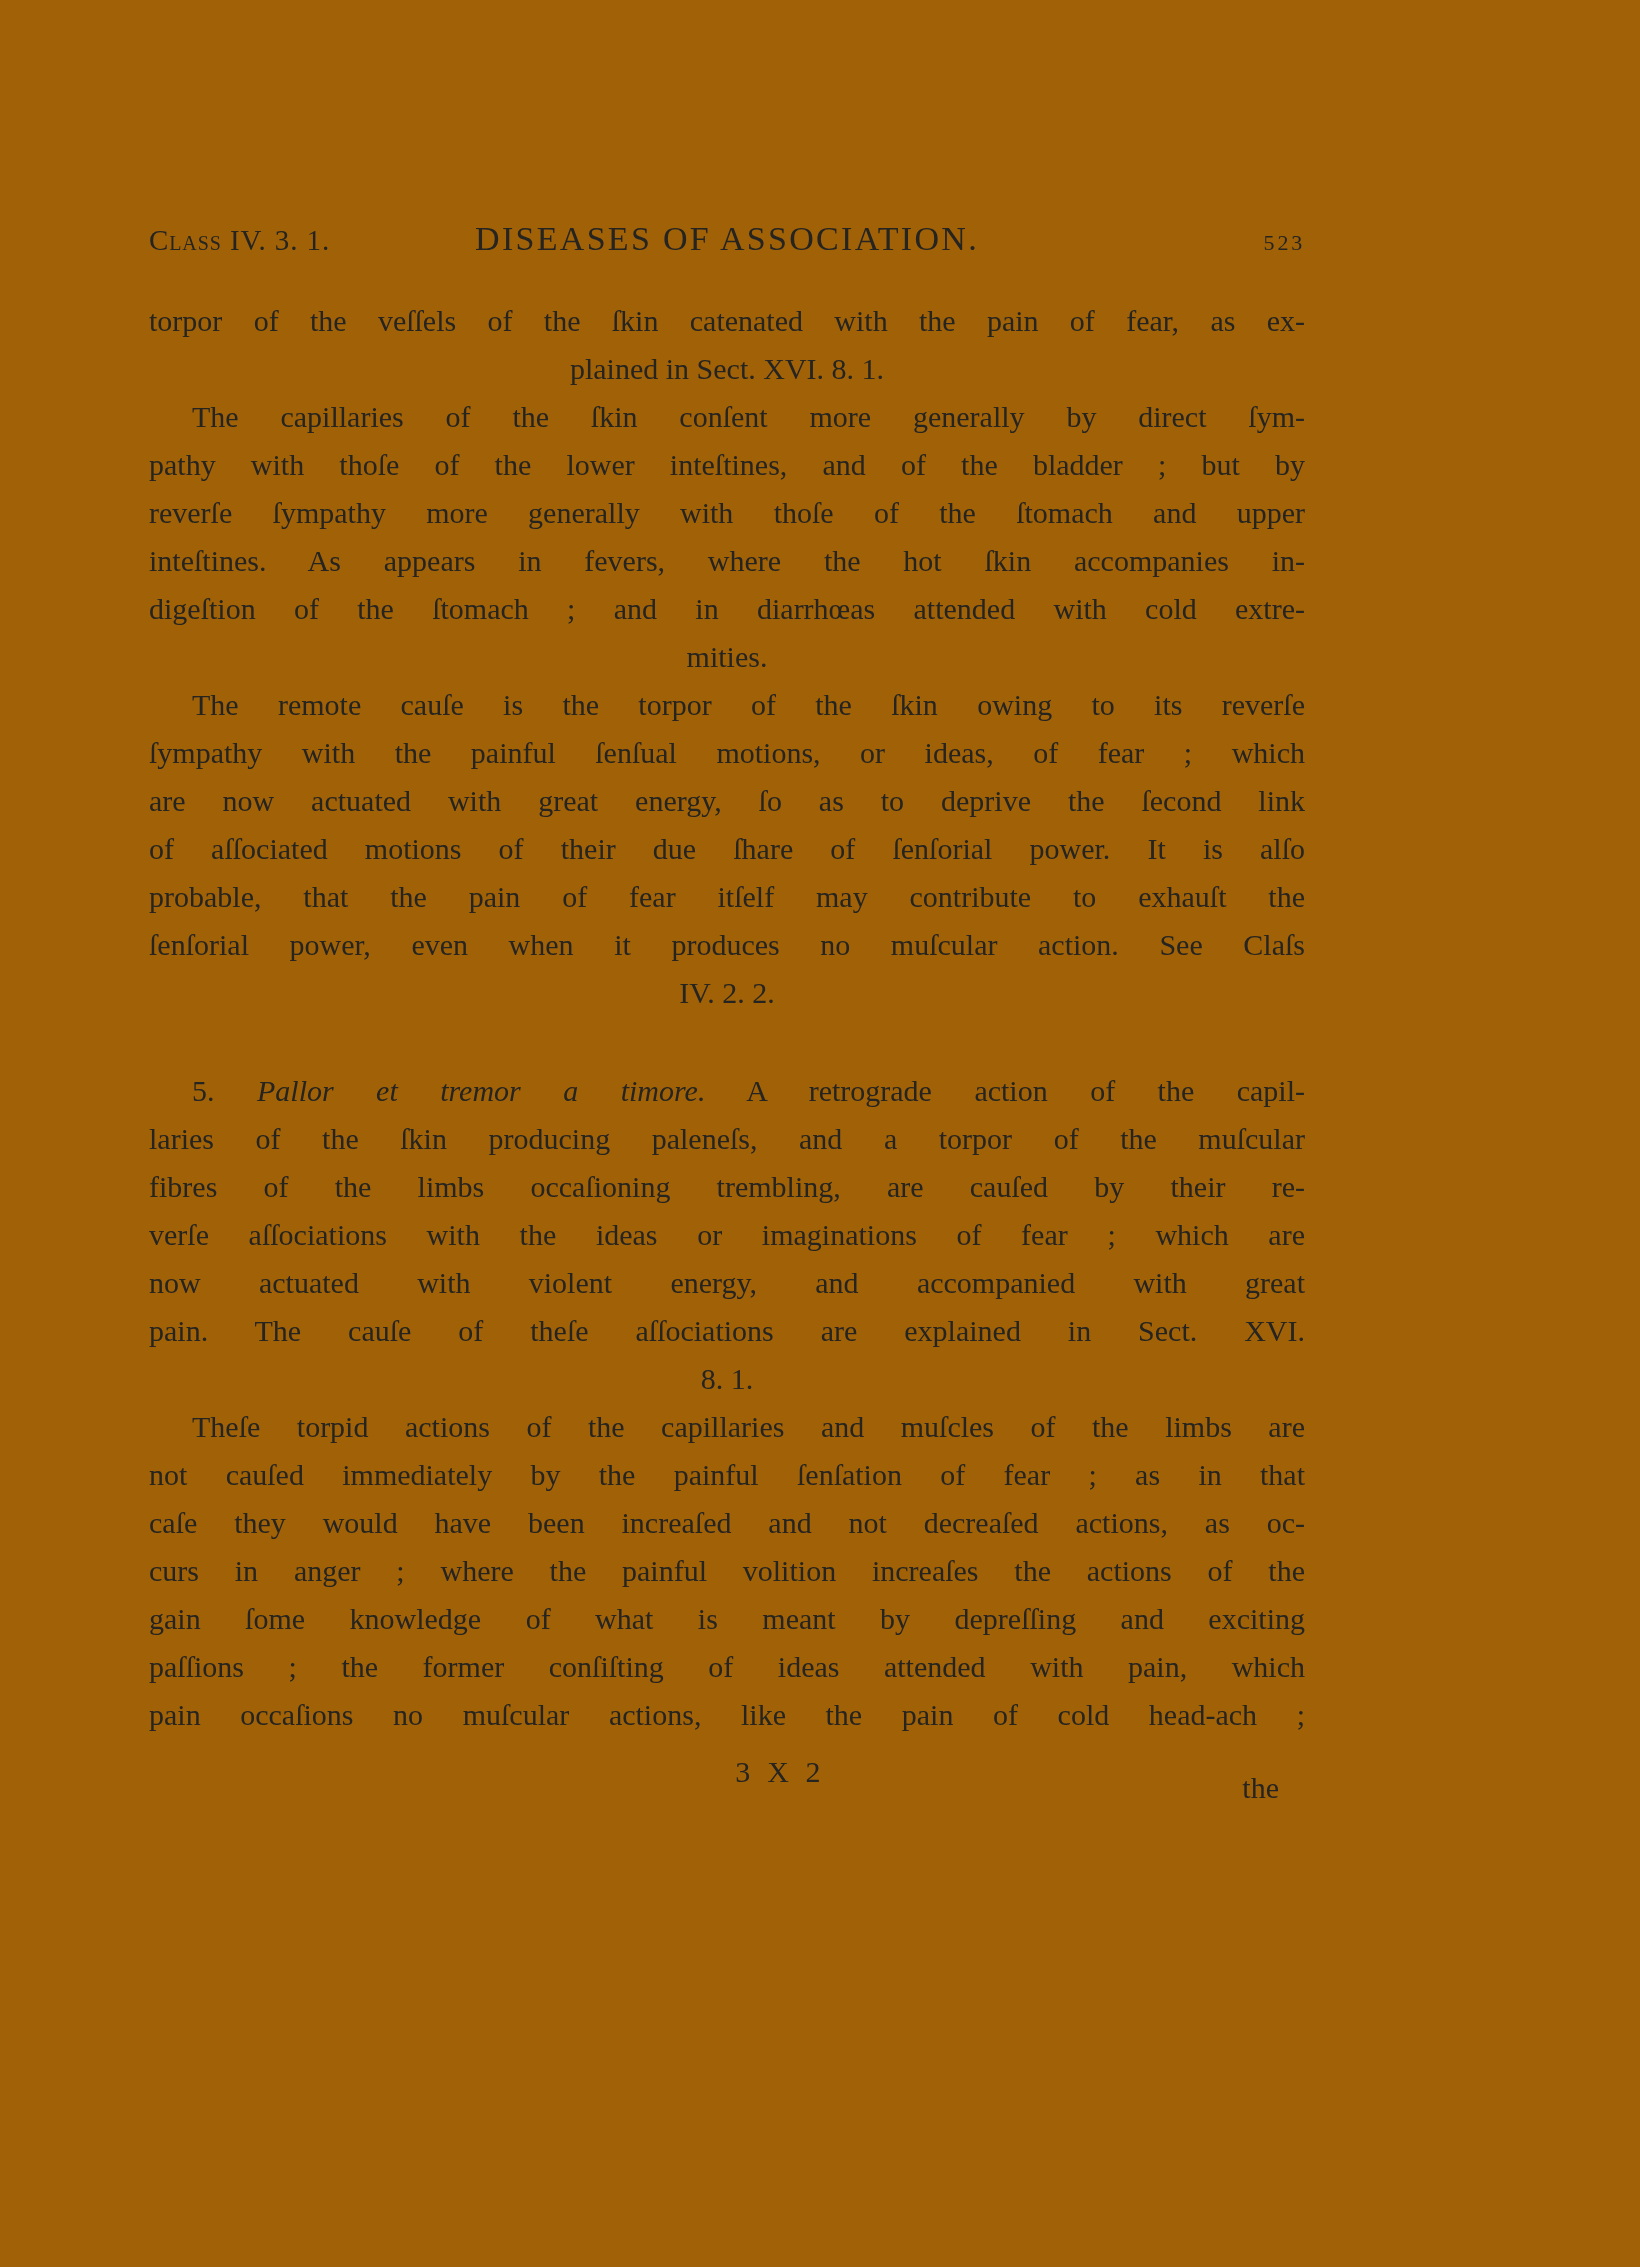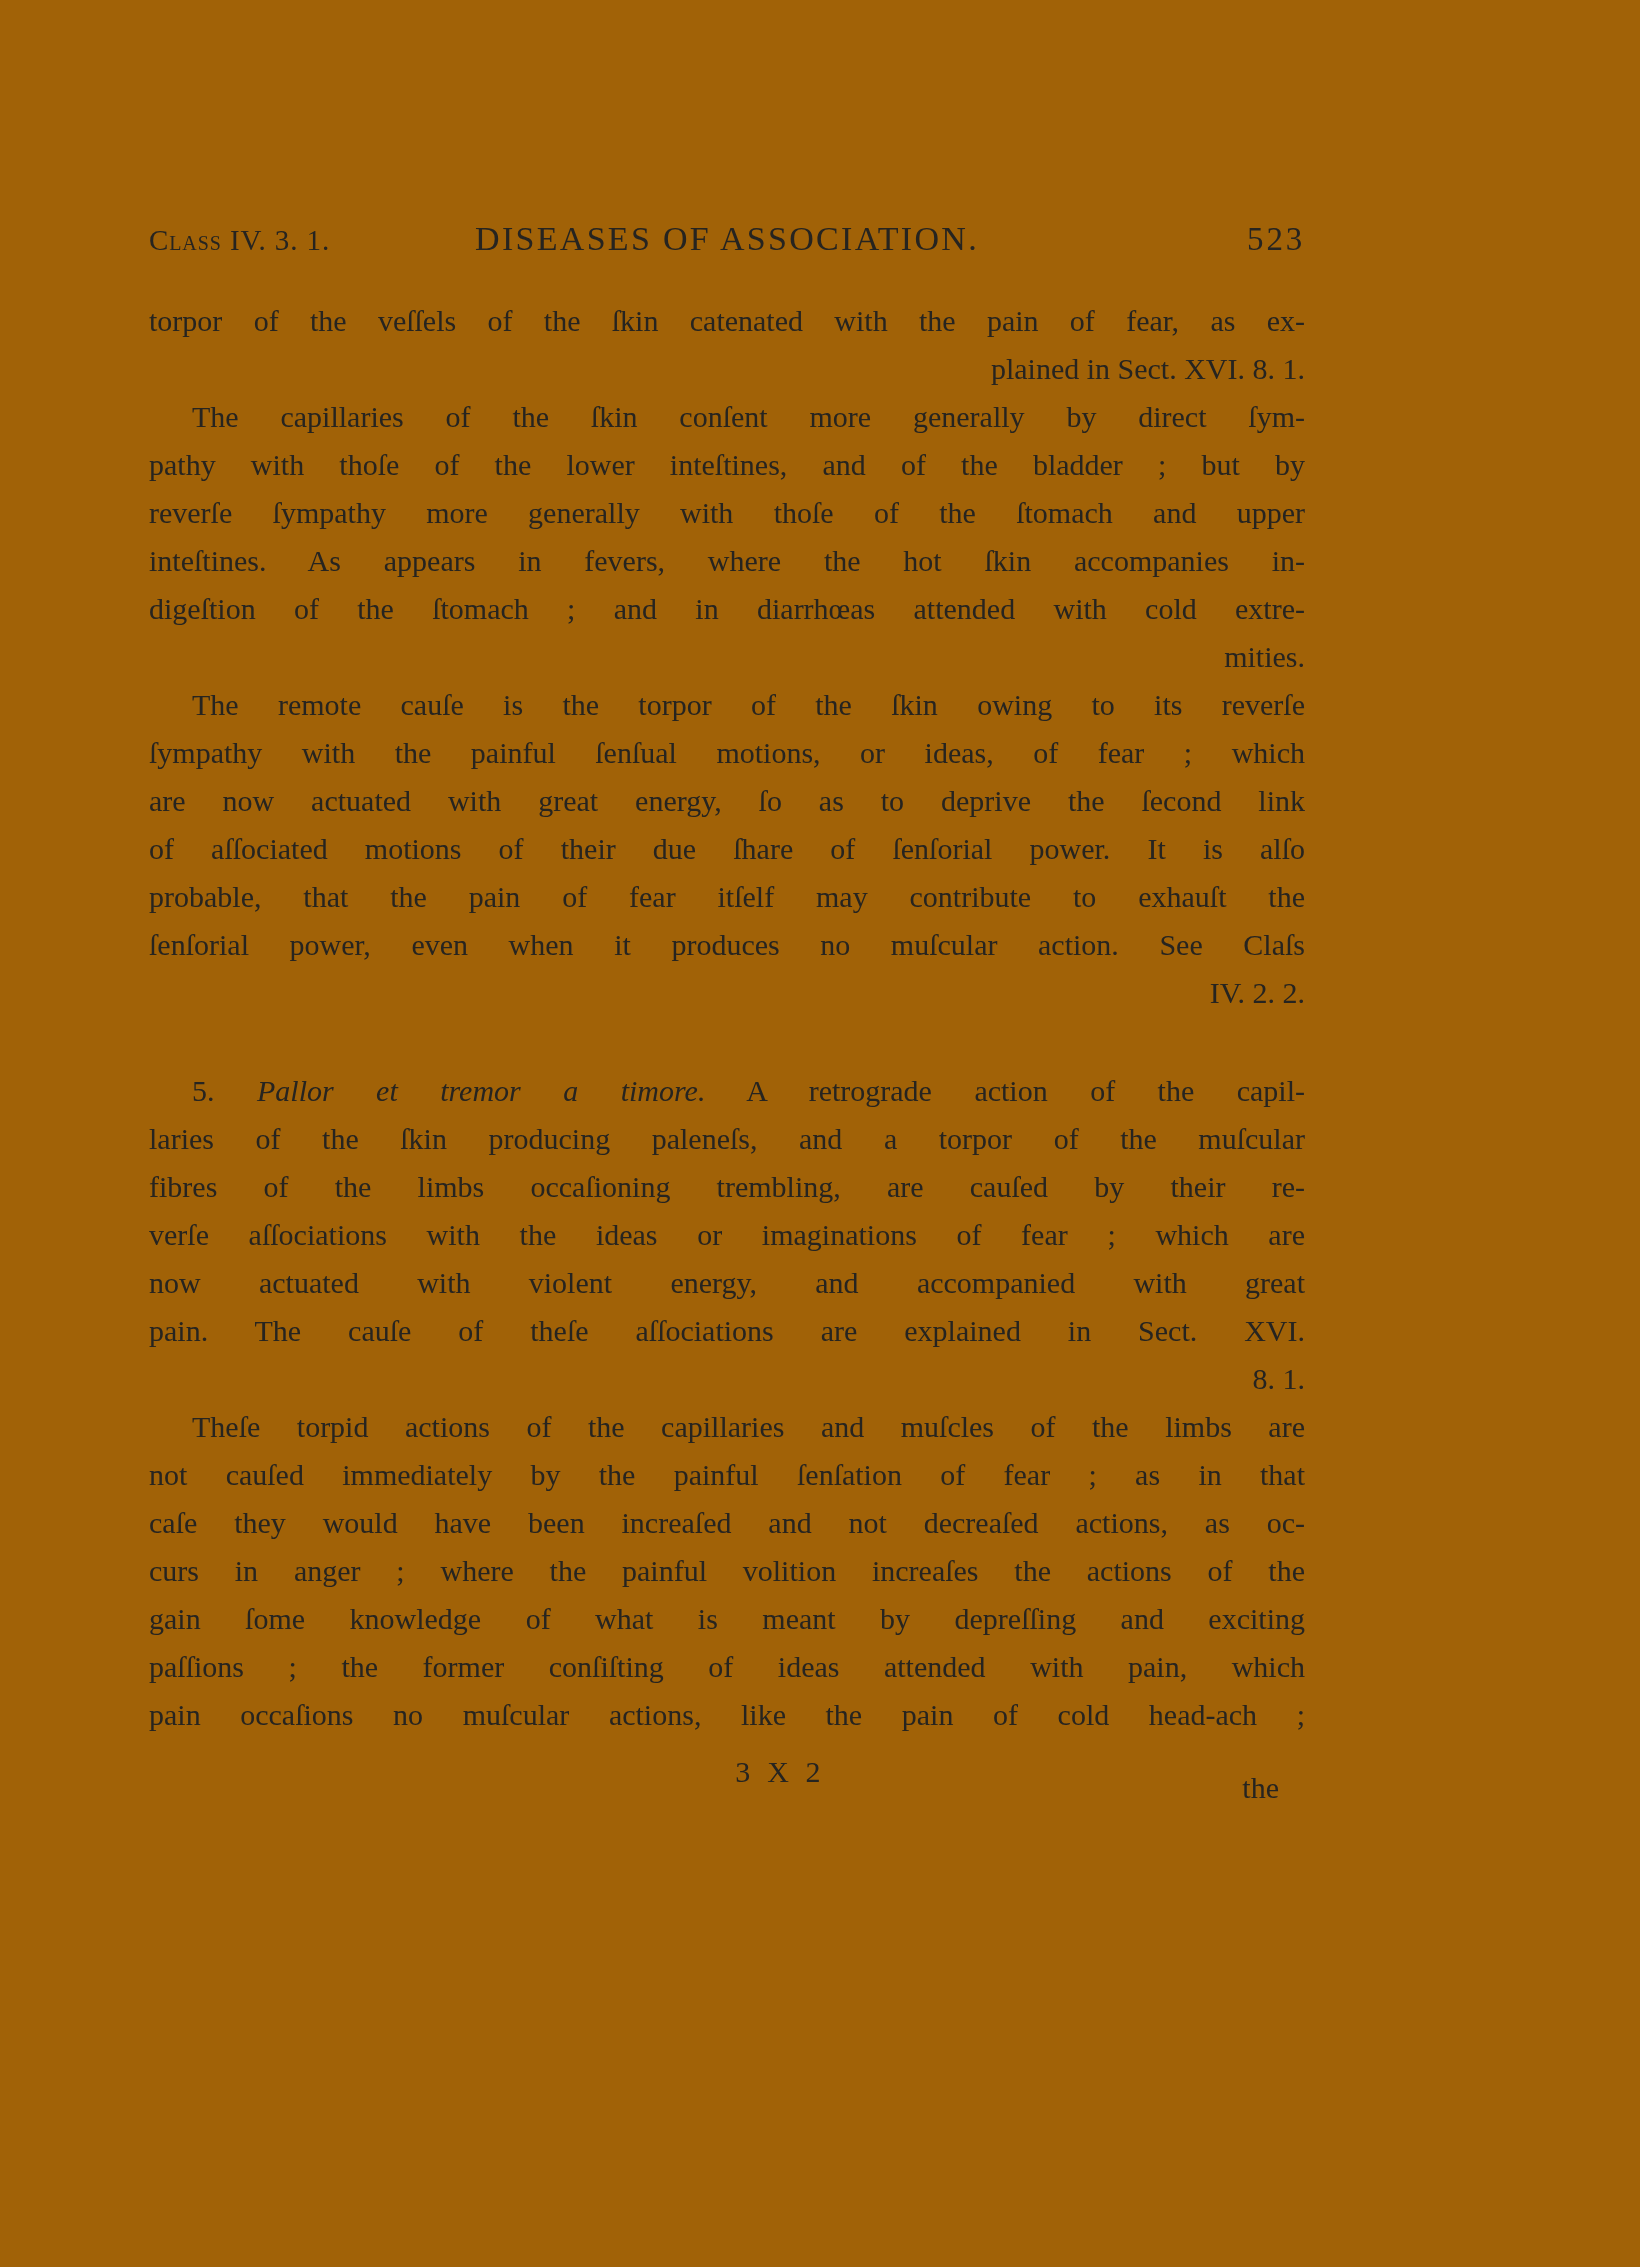--- a/index.html
+++ b/index.html
@@ -40,31 +40,31 @@
   .page-title {
     flex: 1;
     text-align: center;
     font-size: 34px;
     letter-spacing: 2.3px;
     white-space: nowrap;
   }
   .page-number {
     width: 280px;
     text-align: right;
-    font-size: 33px;
+    font-size: 22px;
     letter-spacing: 2.8px;
   }
   .text-block {
     margin-top: 39px;
     font-size: 30px;
     line-height: 48px;
   }
   .paragraph { margin: 0; }
   .section-break { margin-top: 50px; }
-  .line { text-align: right; }
+  .line { text-align: center; }
   .line.just {
     text-align: justify;
     text-align-last: justify;
   }
   .line.indent { text-indent: 43px; }
   .italic { font-style: italic; margin-top: 47px; }
   .page-footer {
     margin-top: 9px;
     position: relative;
     font-size: 30px;

